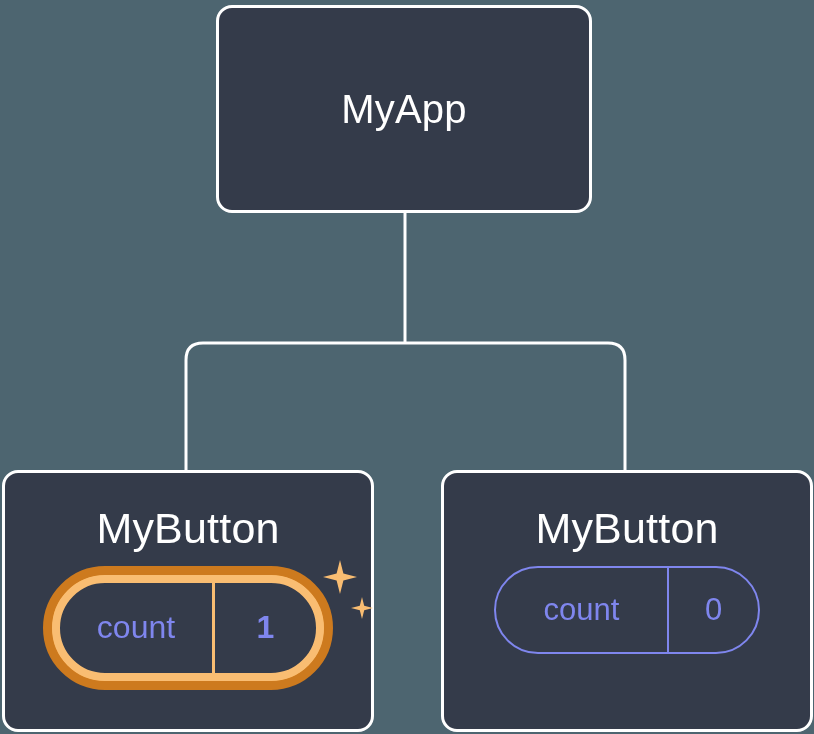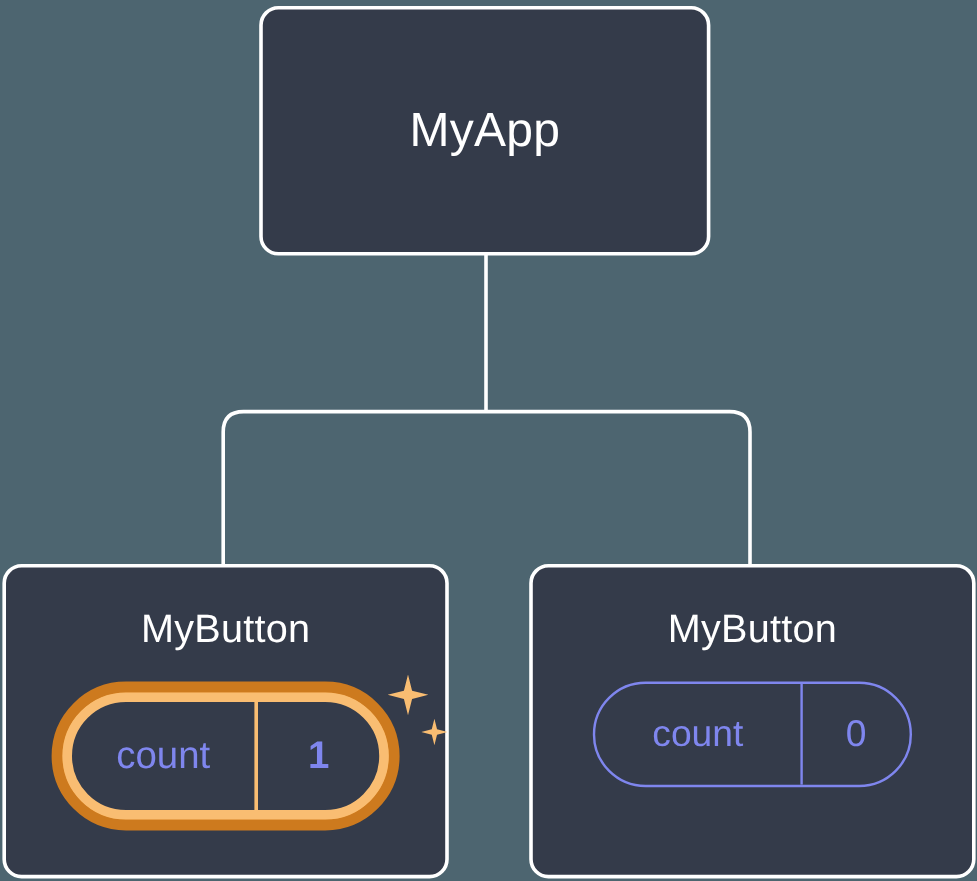--- a/index.html
+++ b/index.html
@@ -63,35 +63,35 @@
   #node-mybutton-right {
     left: 441px;
     top: 470px;
     width: 372px;
     height: 262px;
     padding-top: 34px;
   }
 
   .node-title {
     color: #ffffff;
-    font-size: 33px;
+    font-size: 43px;
     font-weight: 400;
     letter-spacing: 0.2px;
     line-height: 1;
     white-space: nowrap;
   }
 
   #node-myapp .node-title {
     font-size: 40px;
   }
 
   
   .pill-wrap {
     position: relative;
-    margin-top: 28px;
+    margin-top: 16px;
     display: flex;
     align-items: flex-start;
     justify-content: center;
   }
 
   .pill {
     box-sizing: border-box;
     display: flex;
     align-items: stretch;
     border-radius: 999px;

